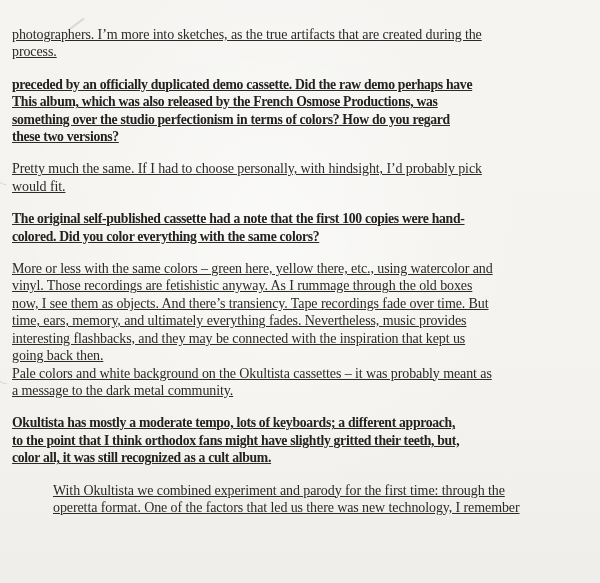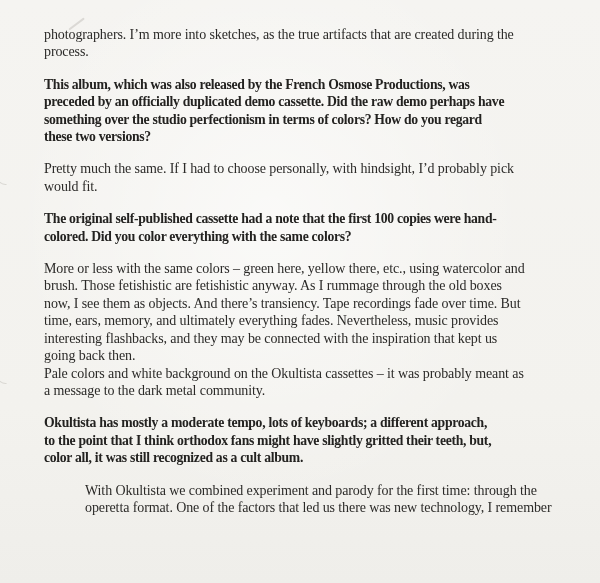--- a/index.html
+++ b/index.html
@@ -13,22 +13,23 @@
     width:600px; height:583px;
     overflow:hidden;
     background:#f3f2ef;
     background-image:
       radial-gradient(ellipse at 45% 38%, rgba(255,255,255,0.55) 0%, rgba(255,255,255,0.0) 55%),
       linear-gradient(180deg, #f5f4f1 0%, #f3f2ee 70%, #efeeea 100%);
     color:#2b2a28;
   }
   .content {
     position:absolute;
-    left:44px; top:26px;
+    left:12px; top:26px;
     width:556px;
+    text-decoration:underline;
   }
   p.block { margin:0 0 15px 0; padding:0; }
   p.block:last-child { margin-bottom:0;margin-left:41px; }
   .ln {
     display:block;
     white-space:nowrap;
     font-size:14px;
     line-height:17.4px;
     letter-spacing:-0.1px;
     color:#2b2a28;
@@ -72,36 +73,36 @@
   <div class="scratch"></div>
   <div class="edge-mark upper"></div>
   <div class="edge-mark lower"></div>
 
   <div class="content">
     <p class="block answer">
         <span class="ln">photographers. I’m more into sketches, as the true artifacts that are created during the</span>
         <span class="ln">process.</span>
       </p>
     <p class="block question">
+        <span class="ln">preceded by an officially duplicated demo cassette. Did the raw demo perhaps have</span>
         <span class="ln">This album, which was also released by the French Osmose Productions, was</span>
-        <span class="ln">preceded by an officially duplicated demo cassette. Did the raw demo perhaps have</span>
         <span class="ln">something over the studio perfectionism in terms of colors? How do you regard</span>
         <span class="ln">these two versions?</span>
       </p>
     <p class="block answer">
         <span class="ln">Pretty much the same. If I had to choose personally, with hindsight, I’d probably pick</span>
         <span class="ln">would fit.</span>
       </p>
     <p class="block question">
         <span class="ln">The original self-published cassette had a note that the first 100 copies were hand-</span>
         <span class="ln">colored. Did you color everything with the same colors?</span>
       </p>
     <p class="block answer">
         <span class="ln">More or less with the same colors – green here, yellow there, etc., using watercolor and</span>
-        <span class="ln">brush. Those fetishistic are fetishistic anyway. As I rummage through the old boxes</span>
+        <span class="ln">vinyl. Those recordings are fetishistic anyway. As I rummage through the old boxes</span>
         <span class="ln">now, I see them as objects. And there’s transiency. Tape recordings fade over time. But</span>
         <span class="ln">time, ears, memory, and ultimately everything fades. Nevertheless, music provides</span>
         <span class="ln">interesting flashbacks, and they may be connected with the inspiration that kept us</span>
         <span class="ln">going back then.</span>
         <span class="ln">Pale colors and white background on the Okultista cassettes – it was probably meant as</span>
         <span class="ln">a message to the dark metal community.</span>
       </p>
     <p class="block question">
         <span class="ln">Okultista has mostly a moderate tempo, lots of keyboards; a different approach,</span>
         <span class="ln">to the point that I think orthodox fans might have slightly gritted their teeth, but,</span>

